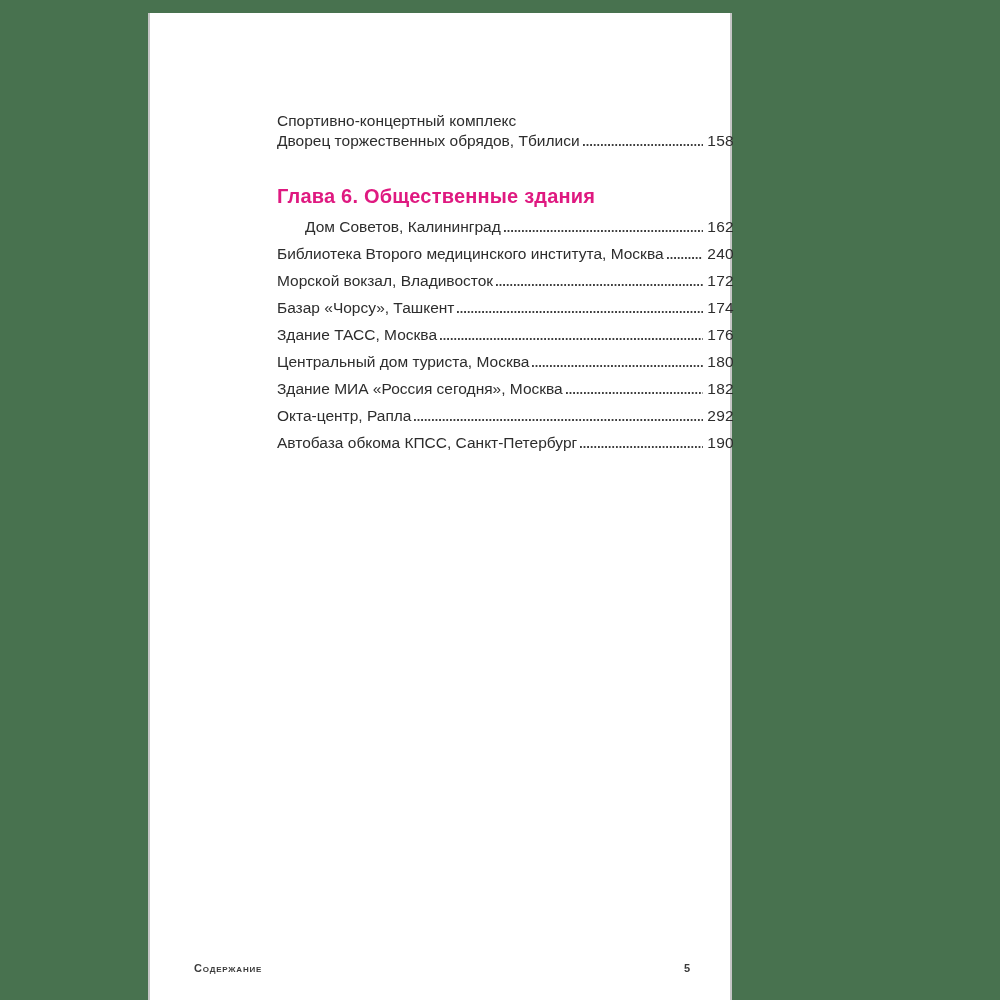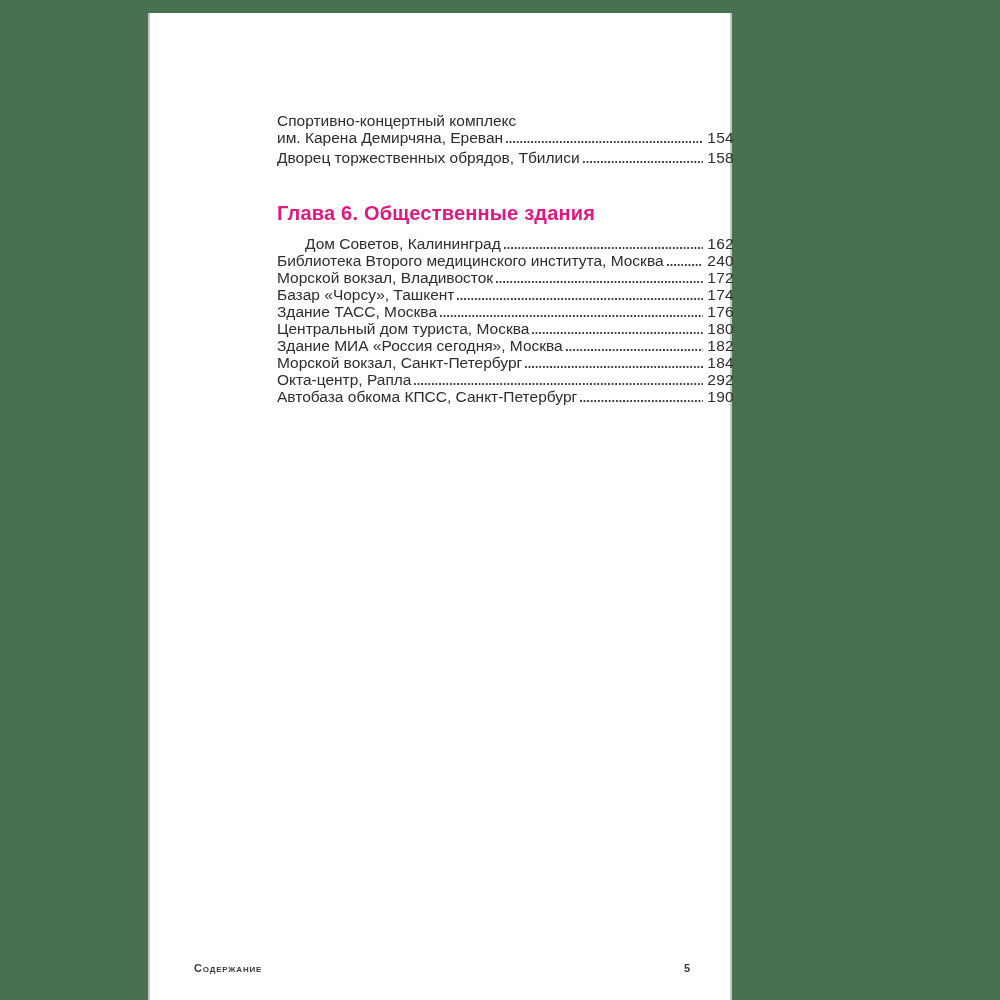--- a/index.html
+++ b/index.html
@@ -53,21 +53,21 @@
   .pre2 { margin-top: 3px; }
   .chapter {
     margin: 36px 0 0 0;
     font-size: 20px;
     line-height: 22px;
     font-weight: bold;
     color: var(--accent);
     letter-spacing: 0.2px;
     white-space: nowrap;
   }
-  .entries .row { margin-top: 0; }
+  .entries .row { margin-top: 10px; }
   .entries .row:first-child { margin-top: 11px; margin-left: 28px; }
   .footer {
     position: absolute;
     left: 44px; right: 40px; top: 949px;
     display: flex;
     justify-content: space-between;
     align-items: flex-end;
     color: #3a3a3a;
   }
   .footer-label {
@@ -81,25 +81,20 @@
 </style>
 </head>
 <body>
 
 <div class="paper">
 
   <div class="content">
 
     <div>
       <div class="line">Спортивно-концертный комплекс</div>
-      <div class="row">
-        <span class="title">им. Карена Демирчяна, Ереван</span>
-        <span class="leader"></span>
-        <span class="pagenum">154</span>
-      </div>
     </div>
 
     <div class="row pre2">
       <span class="title">Дворец торжественных обрядов, Тбилиси</span>
       <span class="leader"></span>
       <span class="pagenum">158</span>
     </div>
 
     <h2 class="chapter">Глава 6. Общественные здания</h2>
 
@@ -133,25 +128,20 @@
         <span class="title">Центральный дом туриста, Москва</span>
         <span class="leader"></span>
         <span class="pagenum">180</span>
       </div>
       <div class="row">
         <span class="title">Здание МИА «Россия сегодня», Москва</span>
         <span class="leader"></span>
         <span class="pagenum">182</span>
       </div>
       <div class="row">
-        <span class="title">Морской вокзал, Санкт-Петербург</span>
-        <span class="leader"></span>
-        <span class="pagenum">184</span>
-      </div>
-      <div class="row">
         <span class="title">Окта-центр, Рапла</span>
         <span class="leader"></span>
         <span class="pagenum">292</span>
       </div>
       <div class="row">
         <span class="title">Автобаза обкома КПСС, Санкт-Петербург</span>
         <span class="leader"></span>
         <span class="pagenum">190</span>
       </div>
     </div>

